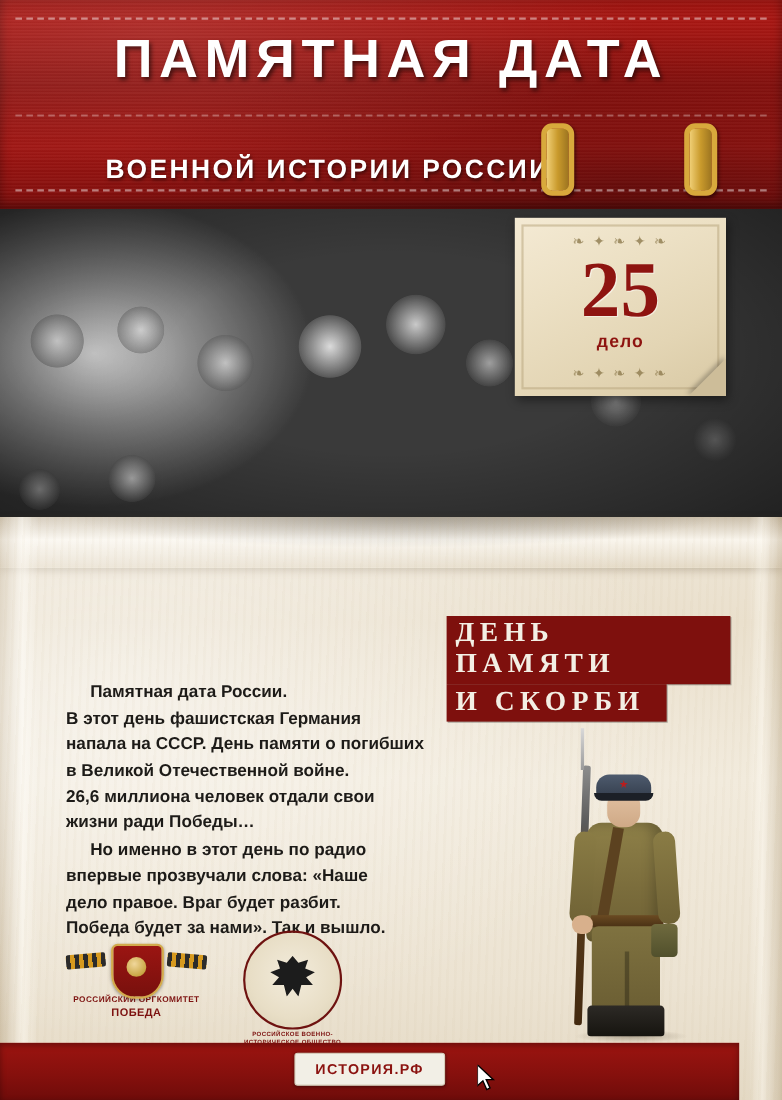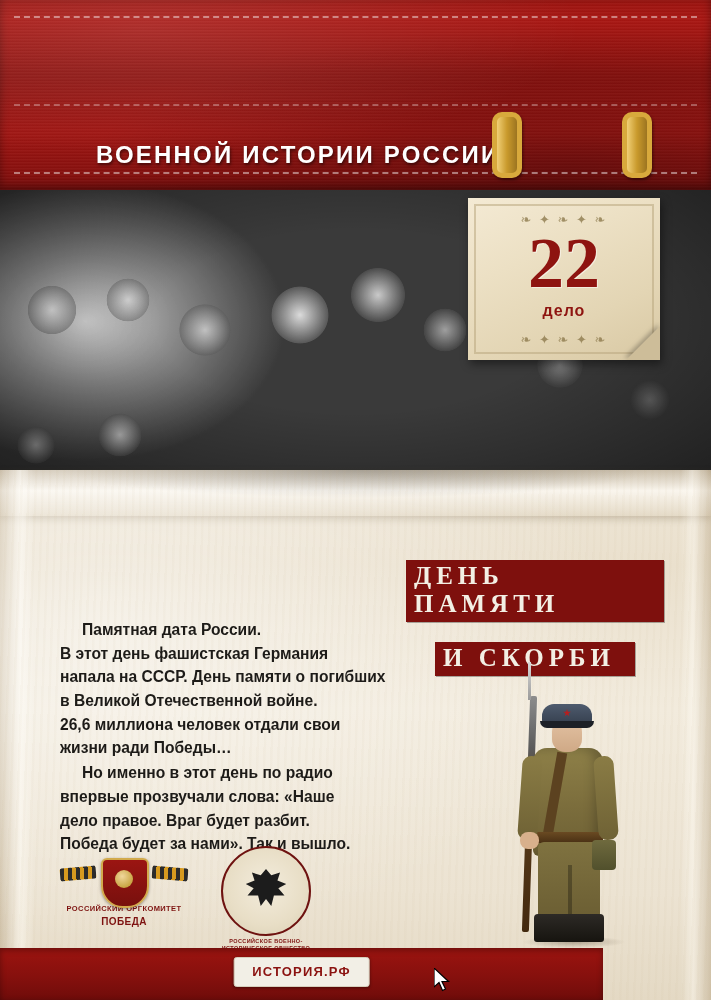--- a/index.html
+++ b/index.html
@@ -248,21 +248,21 @@
     display: inline-block;
     background: #7e100d;
     color: #f3efe4;
     font-size: 25px;
     font-weight: bold;
     letter-spacing: 5px;
     padding: 2px 20px 4px 8px;
     font-family: "Liberation Serif", serif;
     box-shadow: 1px 1px 0 rgba(0,0,0,0.3);
   }
-  .stamp .l2wrap { text-align: center; margin-top: 20px; }
+  .stamp .l2wrap { text-align: left; margin-top: 0; }
 
   
   .soldier { position: absolute; left: 500px; top: 690px; width: 150px; height: 256px; }
   .sol-head { position: absolute; left: 52px; top: 28px; width: 30px; height: 34px; border-radius: 14px 14px 13px 13px; background: linear-gradient(180deg,#e3c2a3 0%, #cfa986 100%); }
   .sol-cap { position: absolute; left: 42px; top: 14px; width: 50px; height: 20px; border-radius: 12px 12px 4px 4px; background: linear-gradient(180deg,#4e5b6e 0%, #36404f 100%); }
   .sol-cap-brim { position: absolute; left: 40px; top: 31px; width: 54px; height: 7px; border-radius: 0 0 9px 9px; background: #1c2027; }
   .sol-cap-star { position: absolute; left: 63px; top: 19px; width: 8px; height: 8px; background: #b81e1e; clip-path: polygon(50% 0%, 61% 35%, 98% 35%, 68% 57%, 79% 91%, 50% 70%, 21% 91%, 32% 57%, 2% 35%, 39% 35%); }
   .sol-body { position: absolute; left: 33px; top: 58px; width: 70px; height: 108px; border-radius: 14px 14px 6px 6px; background: linear-gradient(180deg,#8e8048 0%, #7b6d3c 55%, #6d6034 100%); box-shadow: inset -8px 0 12px rgba(0,0,0,0.25); }
   .sol-belt { position: absolute; left: 33px; top: 142px; width: 70px; height: 11px; background: linear-gradient(180deg,#6a4a22 0%, #493014 100%); }
   .sol-strap { position: absolute; left: 50px; top: 62px; width: 10px; height: 84px; background: #5c4220; transform: rotate(10deg); }
@@ -316,21 +316,21 @@
     position: absolute; left: 50%; top: 50%; transform: translate(-50%,-50%);
     width: 44px; height: 44px;
     background: #1c1c1c;
     clip-path: polygon(50% 0%, 62% 14%, 82% 8%, 76% 26%, 96% 34%, 78% 44%, 92% 60%, 68% 60%, 62% 84%, 50% 68%, 38% 84%, 32% 60%, 8% 60%, 22% 44%, 4% 34%, 24% 26%, 18% 8%, 38% 14%);
   }
 
   
   .footer {
     position: absolute;
     left: 0; bottom: 0;
-    width: 603px; height: 52px;
+    width: 672px; height: 52px;
     background: linear-gradient(180deg, #9c1410 0%, #86100d 55%, #6f0c0a 100%);
     box-shadow: inset 0 2px 6px rgba(0,0,0,0.35);
   }
   .footer-btn {
     position: absolute;
     left: 50%; top: 9px; transform: translateX(-50%);
     background: #f2efe6;
     color: #8b1210;
     font-size: 13px;
     font-weight: bold;
@@ -350,34 +350,35 @@
 </style>
 </head>
 <body>
 
 <div class="poster">
 
   <div class="banner">
     <div class="stitch-top"></div>
     <div class="stitch-mid"></div>
     <div class="stitch-bottom"></div>
+    <div class="banner-title">ПАМЯТНАЯ  ДАТА</div>
     <div class="banner-sub">ВОЕННОЙ ИСТОРИИ РОССИИ</div>
   </div>
 
   <div class="photo">
     <div class="base"></div>
     <div class="shapes"></div>
     <div class="vign"></div>
   </div>
 
   <div class="ring r1"></div>
   <div class="ring r2"></div>
   <div class="calendar">
     <div class="cal-orn-top">❧ ✦ ❧ ✦ ❧</div>
-    <div class="cal-day">22</div>
+    <div class="cal-day">25</div>
     <div class="cal-month">дело</div>
     <div class="cal-orn-bot">❧ ✦ ❧ ✦ ❧</div>
     <div class="cal-corner"></div>
   </div>
 
   <div class="paper"></div>
   <div class="paper-curl"></div>
   <div class="paper-left-fold"></div>
   <div class="paper-right-fold"></div>
   <div class="paper-texture"></div>

